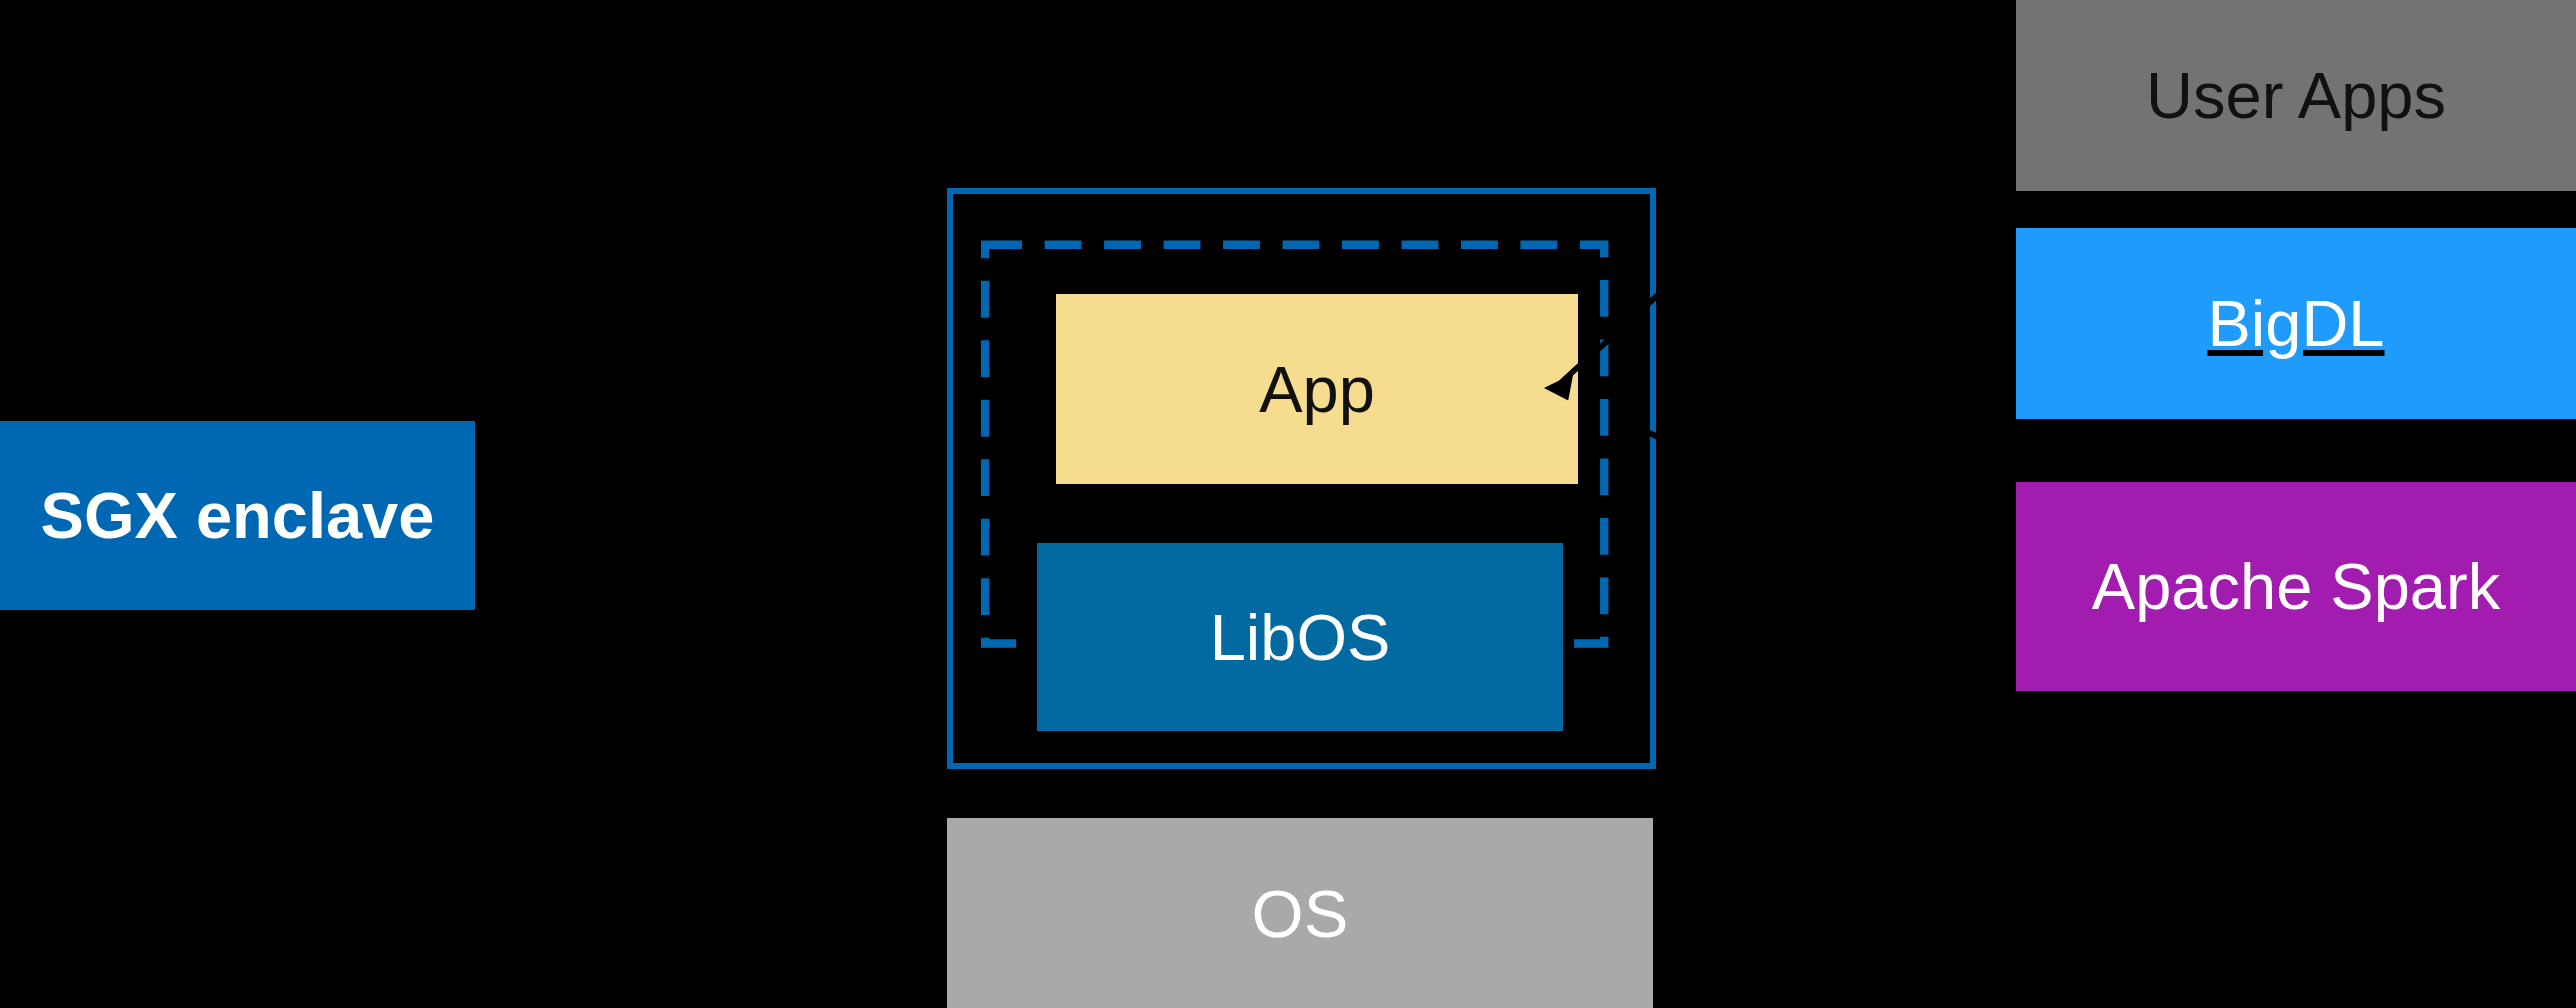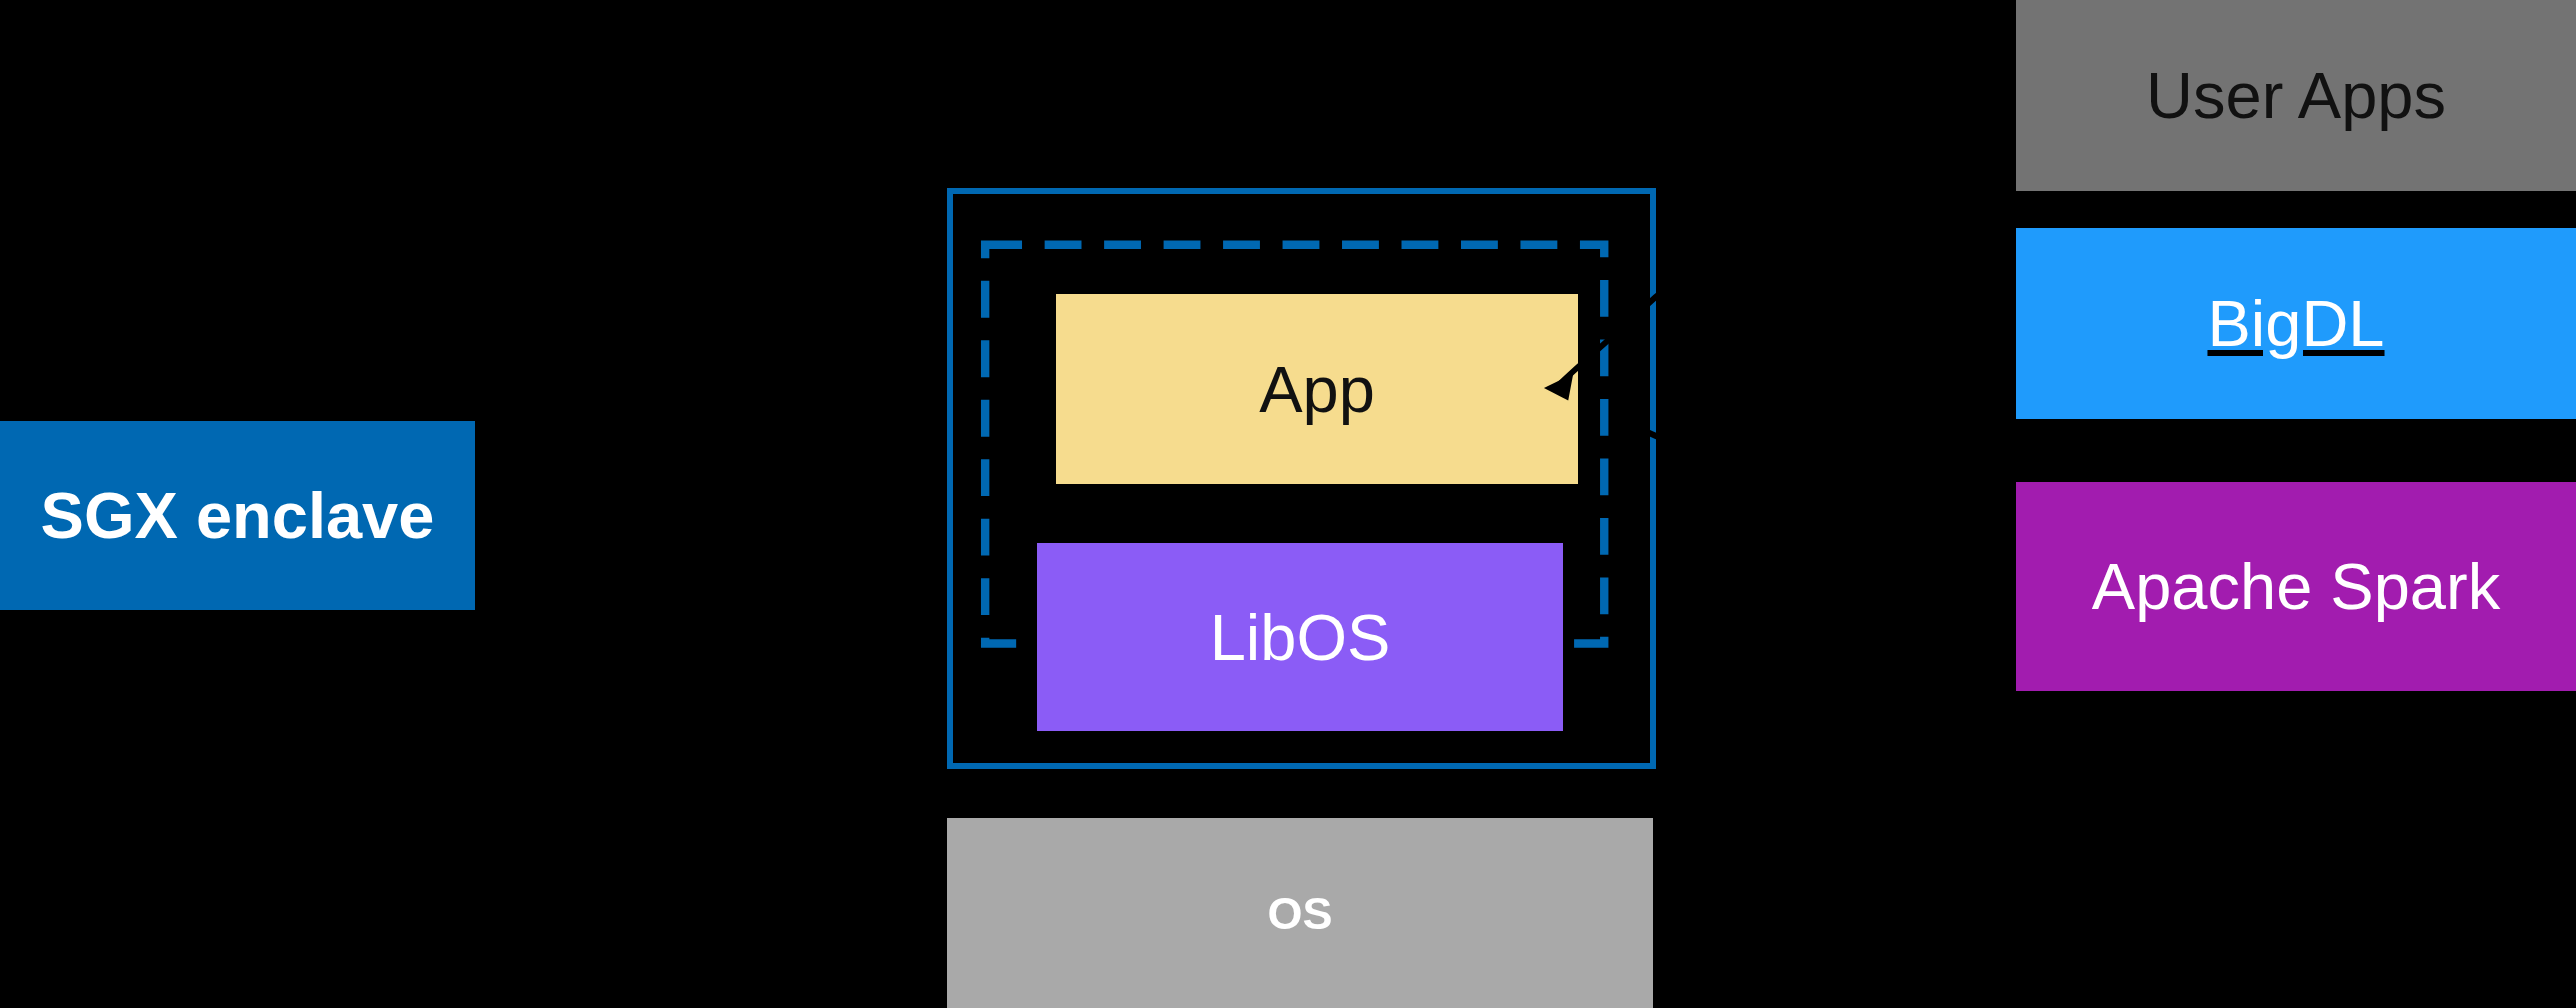--- a/index.html
+++ b/index.html
@@ -32,21 +32,21 @@
 
   
   #sgx-box      { left: 0px;    top: 421px; width: 475px; height: 189px; font-weight: bold; }
 
   
   #outer-border { left: 947px; top: 188px; width: 709px; height: 581px;
                   border: 6.7px solid; background: transparent; z-index: 2; }
   #app-box      { left: 1028px; top: 294px; width: 522px; height: 190px; z-index: 2; margin-left: 28px; }
   #libos-box    { left: 1037px; top: 543px; width: 526px; height: 188px; z-index: 2; }
   #os-box       { left: 947px; top: 818px; width: 706px; height: 190px; z-index: 2; }
-  #os-box .label { font-weight: bold; font-size: 45px; }
+  #os-box .label { font-weight: normal; font-size: 67px; }
 
   
   #user-apps-box { left: 2016px; top: 0px;   width: 560px; height: 191px; z-index: 2; }
   #bigdl-box     { left: 2016px; top: 228px; width: 560px; height: 191px; z-index: 2; text-decoration: underline; }
   #spark-box     { left: 2016px; top: 482px; width: 560px; height: 209px; z-index: 2; }
 
   svg.layer {
     position: absolute;
     left: 0; top: 0;
     width: 2576px;
@@ -67,21 +67,21 @@
   <div class="box" id="sgx-box" style="background-color: rgb(0, 104, 178);">
     <span class="label light">SGX enclave</span>
   </div>
 
   <div class="box" id="outer-border" style="border-color: rgb(0, 104, 178);"></div>
 
   <div class="box" id="app-box" style="background-color: rgb(246, 220, 142);">
     <span class="label dark">App</span>
   </div>
 
-  <div class="box" id="libos-box" style="background-color: #8b5cf6;">
+  <div class="box" id="libos-box" style="background-color: #0369a1;">
     <span class="label light">LibOS</span>
   </div>
 
   <div class="box" id="os-box" style="background-color: rgb(169, 169, 169);">
     <span class="label light">OS</span>
   </div>
 
   <div class="box" id="user-apps-box" style="background-color: #737373;">
     <span class="label dark">User Apps</span>
   </div>

